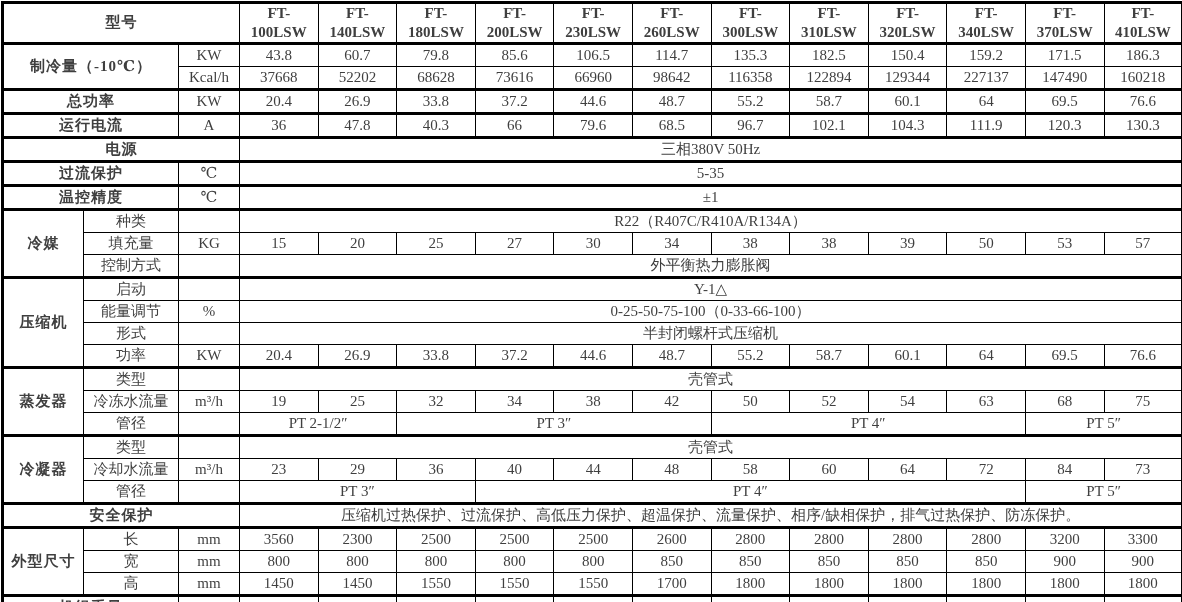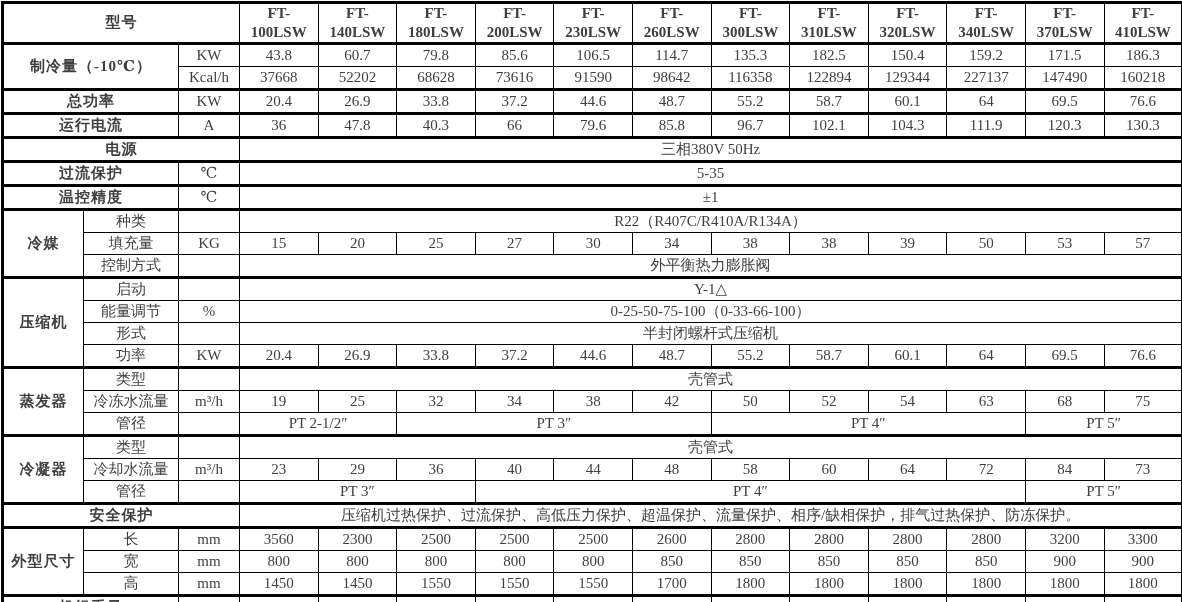--- a/index.html
+++ b/index.html
@@ -94,21 +94,21 @@
           <td class="val">159.2</td>
           <td class="val">171.5</td>
           <td class="val">186.3</td>
         </tr>
         <tr>
           <td class="unit">Kcal/h</td>
           <td class="val">37668</td>
           <td class="val">52202</td>
           <td class="val">68628</td>
           <td class="val">73616</td>
-          <td class="val">91590</td>
+          <td class="val">66960</td>
           <td class="val">98642</td>
           <td class="val">116358</td>
           <td class="val">122894</td>
           <td class="val">129344</td>
           <td class="val">227137</td>
           <td class="val">147490</td>
           <td class="val">160218</td>
         </tr>
         <tr class="sec">
           <td class="glabel" colspan="2">总功率</td>
@@ -127,21 +127,21 @@
           <td class="val">76.6</td>
         </tr>
         <tr class="sec">
           <td class="glabel" colspan="2">运行电流</td>
           <td class="unit">A</td>
           <td class="val">36</td>
           <td class="val">47.8</td>
           <td class="val">40.3</td>
           <td class="val">66</td>
           <td class="val">79.6</td>
-          <td class="val">85.8</td>
+          <td class="val">68.5</td>
           <td class="val">96.7</td>
           <td class="val">102.1</td>
           <td class="val">104.3</td>
           <td class="val">111.9</td>
           <td class="val">120.3</td>
           <td class="val">130.3</td>
         </tr>
         <tr class="sec">
           <td class="glabel" colspan="3">电源</td>
           <td class="merge" colspan="12">三相380V  50Hz</td>

